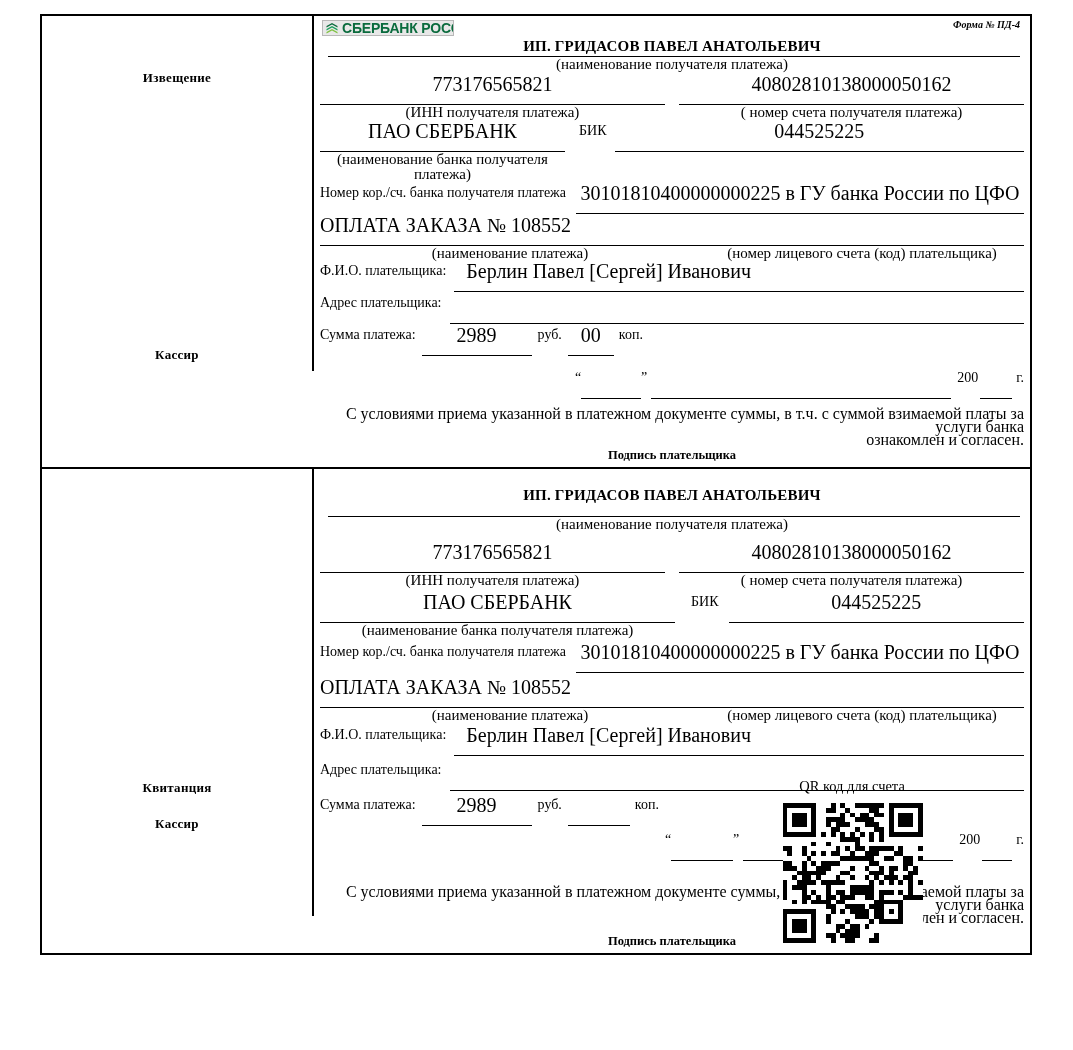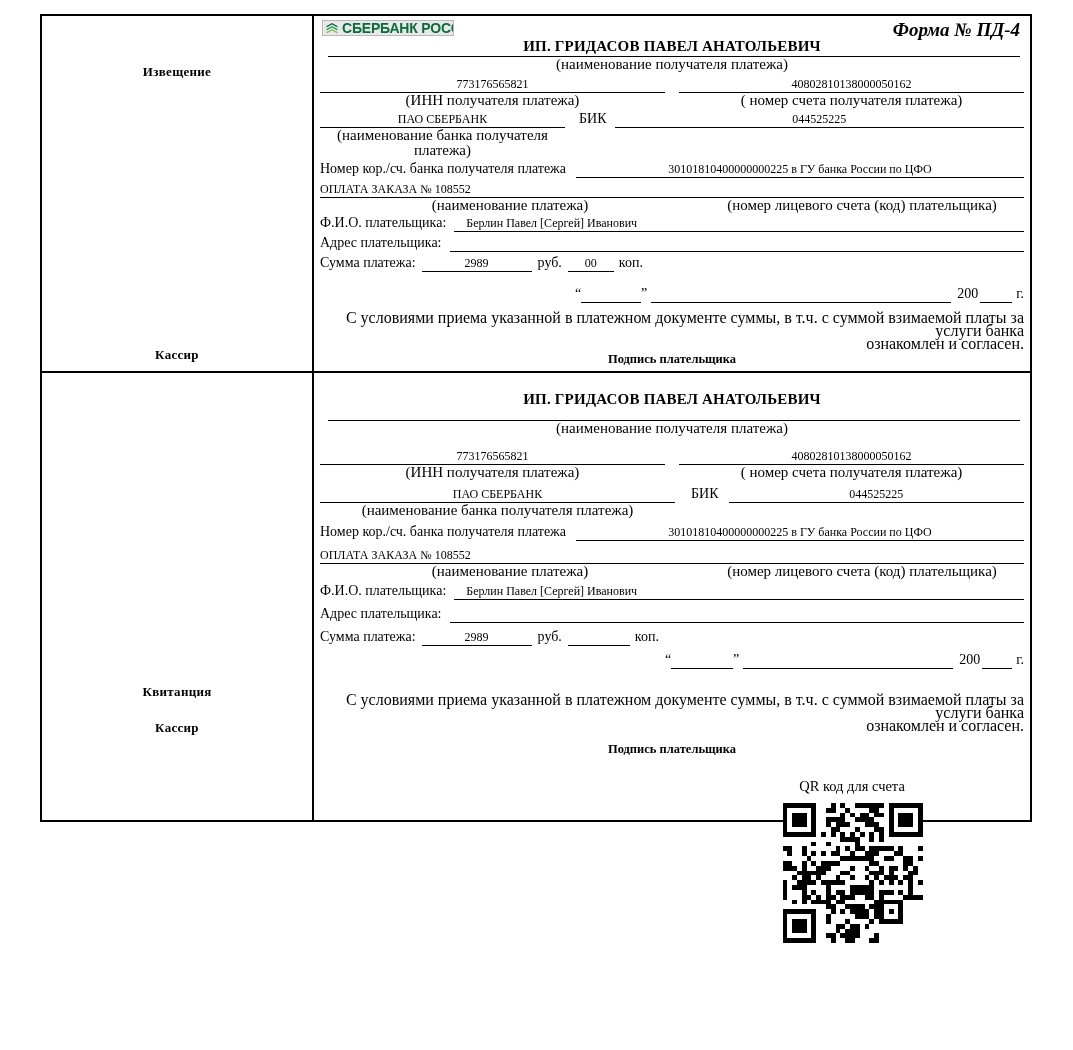--- a/index.html
+++ b/index.html
@@ -84,21 +84,21 @@
     color: #0a6b3d;
     letter-spacing: -0.2px;
     white-space: nowrap;
   }
   .form-no {
     position: absolute;
     right: 10px;
     top: 3px;
     font-weight: bold;
     font-style: italic;
-    font-size: 19px;
+    font-size: 10px;
     text-align: right;
   }
 
   .title {
     text-align: center;
     font-weight: bold;
     font-size: 15px;
     margin-top: 18px;
     margin-bottom: 1px;
     letter-spacing: 0.2px;
@@ -119,24 +119,24 @@
     line-height: 15px;
   }
   .row {
     display: flex;
   }
   .cell {
     position: relative;
   }
   .val {
     text-align: center;
-    font-size: 12px;
+    font-size: 20px;
     line-height: 16px;
     border-bottom: 1px solid #000;
-    padding-bottom: 0px;
+    padding-bottom: 12px;
   }
   .val-l {
     text-align: left;
   }
   .lbl {
     font-size: 14px;
     line-height: 16px;
     white-space: nowrap;
   }
   .two-col {
@@ -180,21 +180,21 @@
 </head>
 <body>
 
 <div class="page">
 
   <div class="form">
 
     <div class="section top">
 
       <div class="left-col" style="height:355px;">
-        <div class="side-label" style="top:48px;">Извещение</div>
+        <div class="side-label" style="top:54px;">Извещение</div>
         <div class="side-label" style="top:331px;">Кассир</div>
       </div>
 
       <div class="right-col">
 
         <div class="sb-logo">
           <span class="mark">
             <svg width="14" height="12" viewBox="0 0 14 12">
               <path d="M7 1 L12.5 4 L12.5 5.4 L7 2.4 L1.5 5.4 L1.5 4 Z" fill="#0a6b3d"></path>
               <path d="M7 4 L12.5 7 L12.5 8.4 L7 5.4 L1.5 8.4 L1.5 7 Z" fill="#18a05c"></path>

